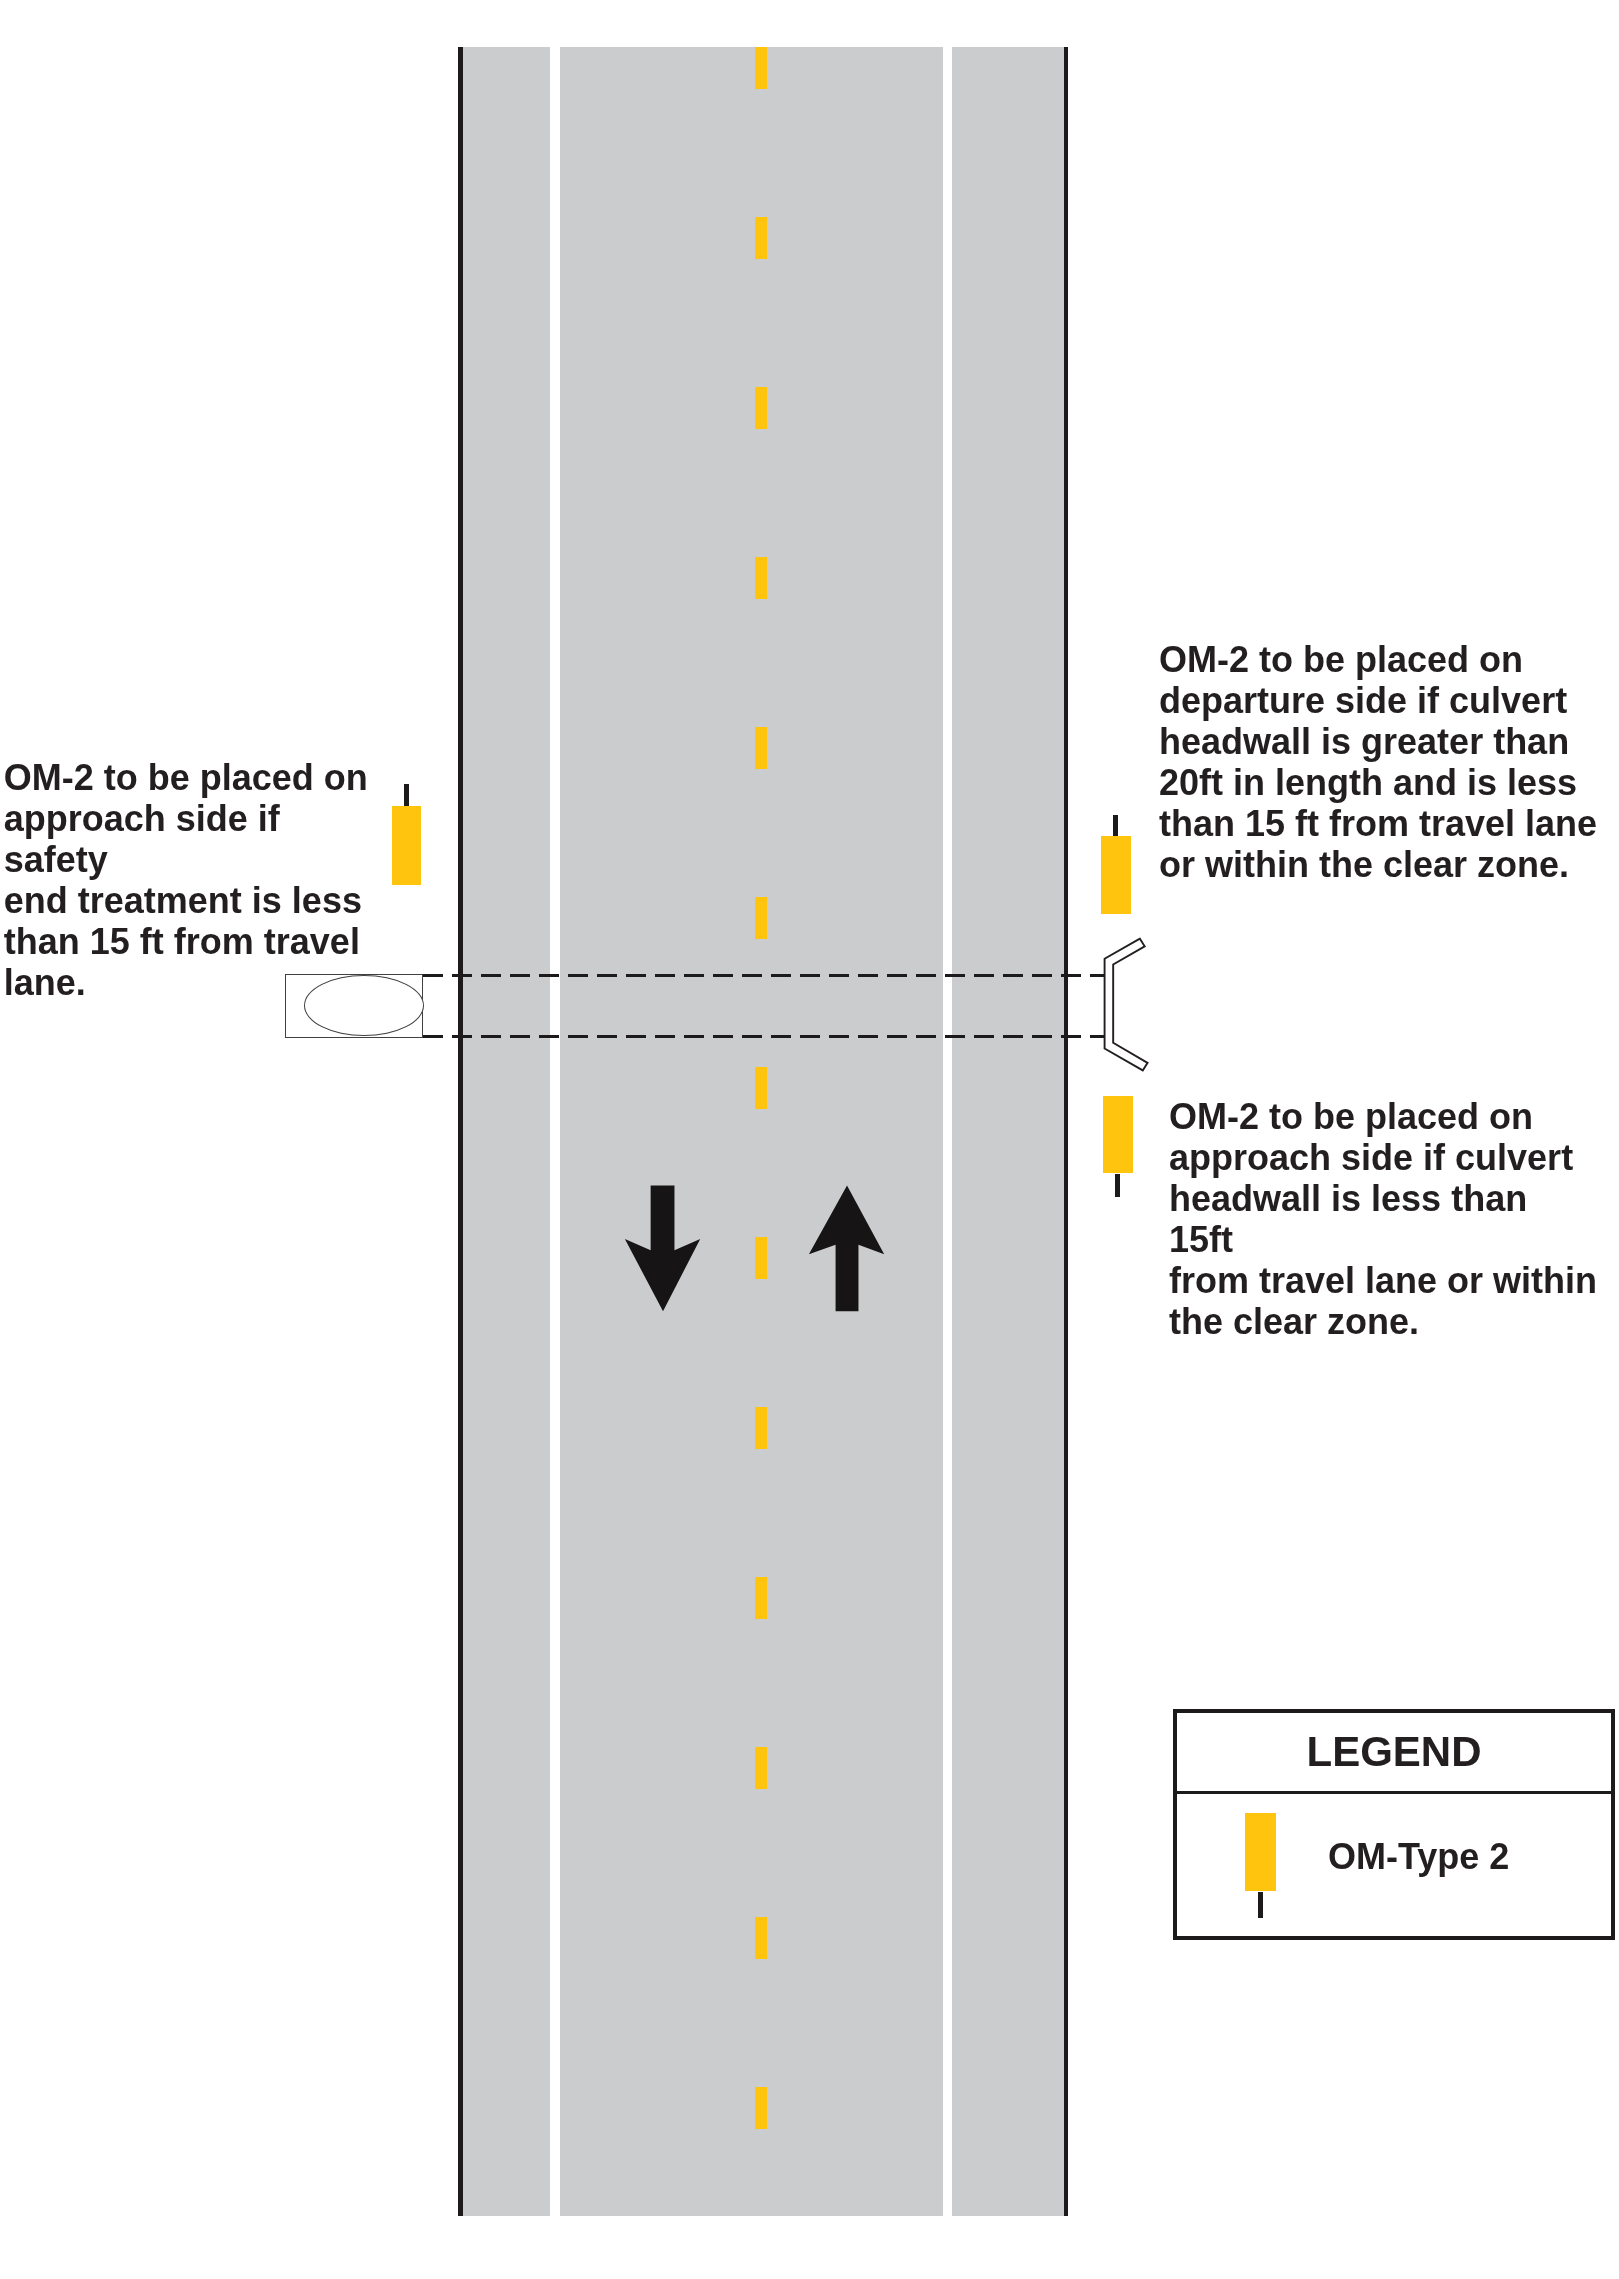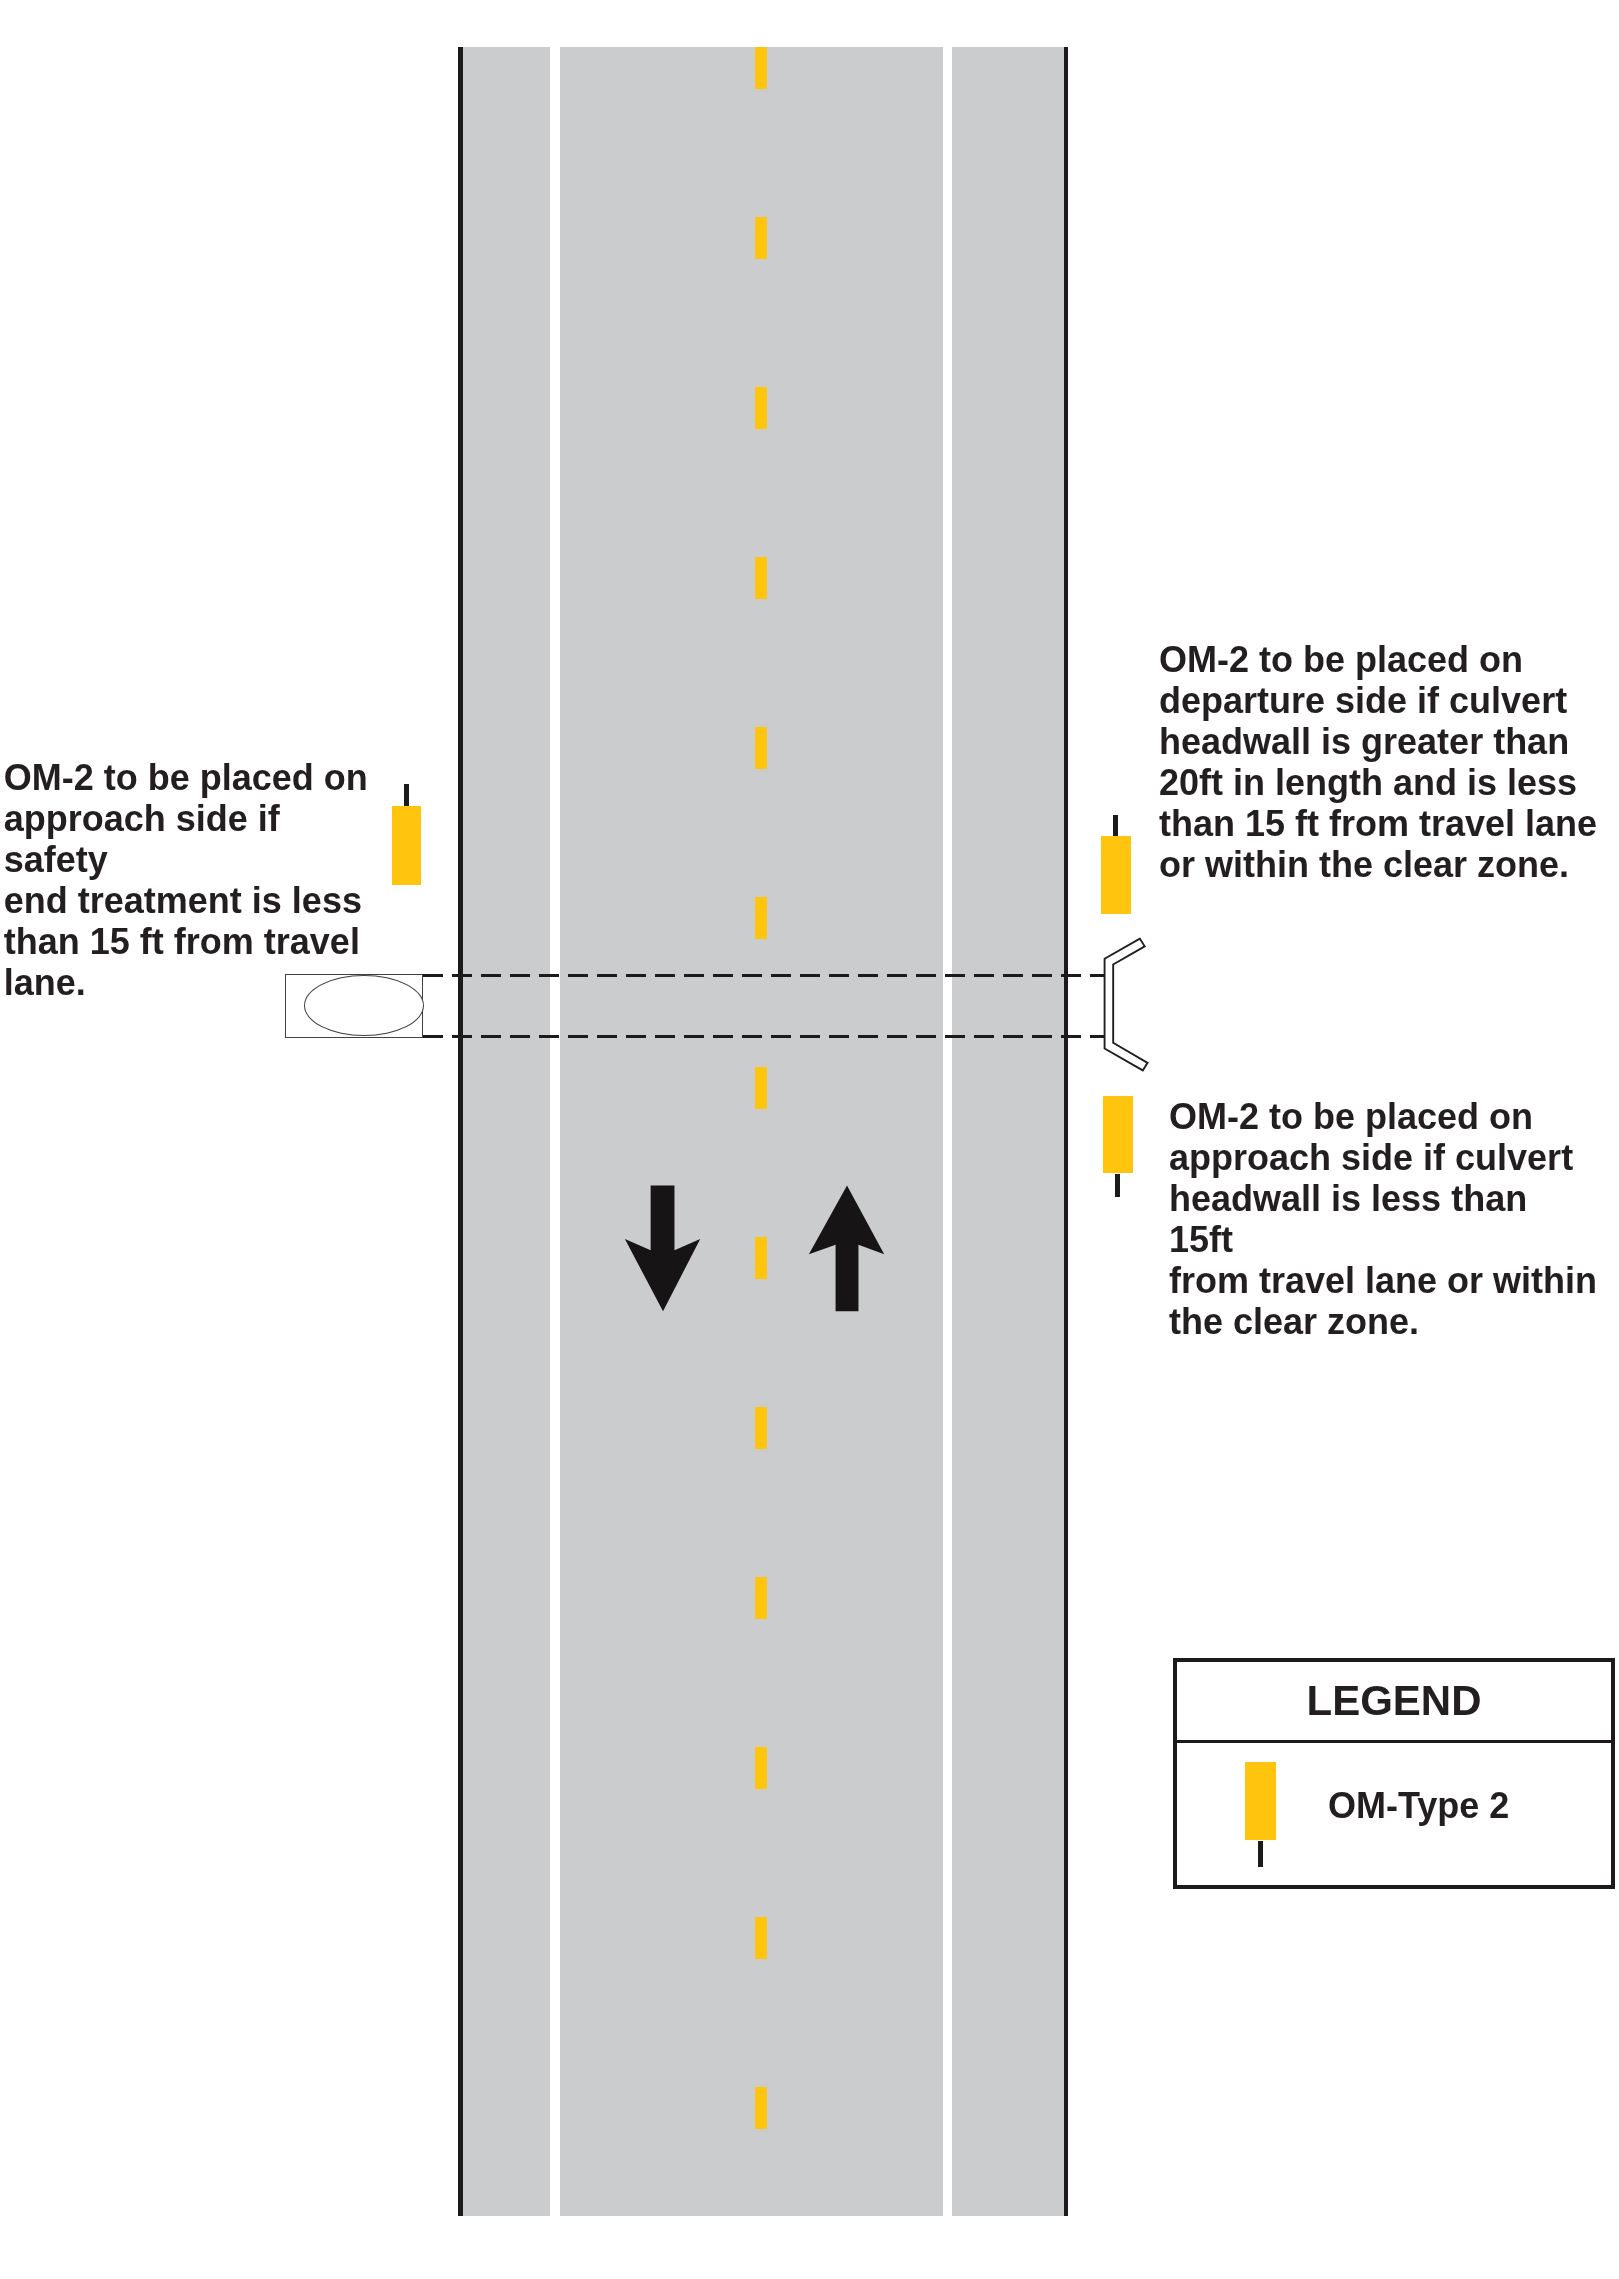--- a/index.html
+++ b/index.html
@@ -13,21 +13,21 @@
   .abs{position:absolute;}
   .annotation{
     position:absolute; font-size:36px; line-height:41px; color:var(--text);
     white-space:pre-line; letter-spacing:0;font-weight:bold;
   }
   .marker-body{position:absolute; background:var(--yellow);}
   .marker-post{position:absolute; background:var(--line);}
   .dashline-h{position:absolute; height:2.9px;
     background:repeating-linear-gradient(to right, var(--line) 0px, var(--line) 20px, transparent 20px, transparent 29px);}
   .legend-box{
-    position:absolute; left:1173px; top:1658px; width:442px; height:231px;
+    position:absolute; left:1173px; top:1709px; width:442px; height:231px;
     border:4.8px solid var(--line); box-sizing:border-box; background:#ffffff;
   }
   .legend-header{
     height:78px; border-bottom:3.8px solid var(--line);
     display:flex; align-items:center; justify-content:center;
     font-size:42px; font-weight:bold; color:var(--text);
   }
   .legend-item-label{
     position:absolute; left:151px; top:42px; font-size:36px; font-weight:bold; color:var(--text); line-height:41px;
   }

